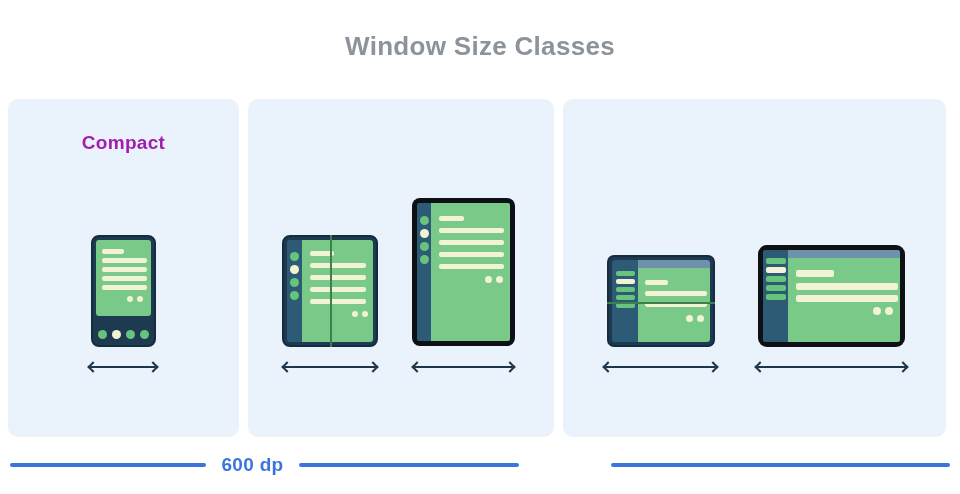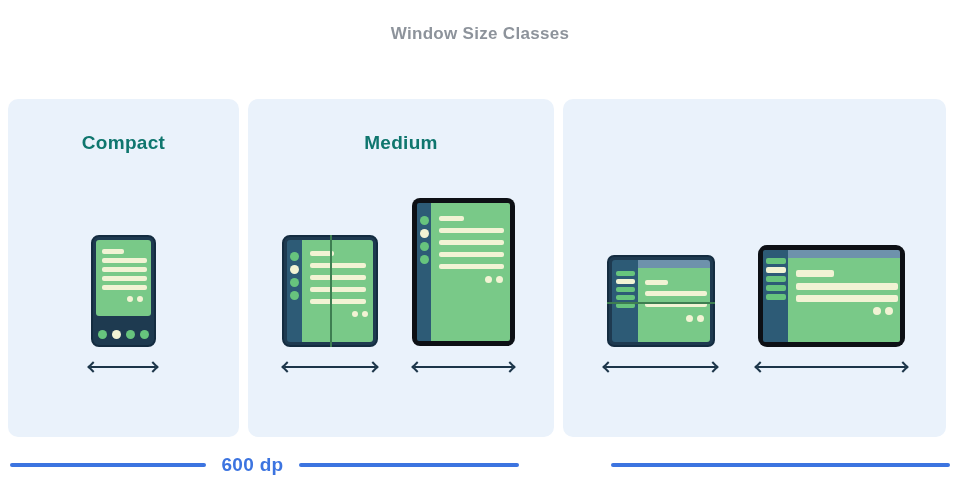--- a/index.html
+++ b/index.html
@@ -3,28 +3,28 @@
 <meta charset="utf-8">
 <style>
   html,body{margin:0;padding:0;background:#fff;}
   .canvas{
     position:relative;width:960px;height:494px;overflow:hidden;background:#fff;
     font-family:"Liberation Sans",sans-serif;
   }
   
   .header{position:absolute;top:24px;left:0;width:100%;text-align:center;}
   .title{font-size:21px;font-weight:700;color:#131313;letter-spacing:.3px;}
-  .subtitle{font-size:17px;font-weight:700;color:var(--subtitle-gray,#8d939b);letter-spacing:.3px;}
+  .subtitle{margin-top:7px;font-size:26px;font-weight:700;color:var(--subtitle-gray,#8d939b);letter-spacing:.3px;}
 
   
   .panel{position:absolute;top:99px;height:338px;background:var(--panel-bg,#eaf2fb);border-radius:10px;}
   .panel-compact{left:8px;width:231px;}
   .panel-medium{left:248px;width:306px;}
   .panel-expanded{left:563px;width:383px;}
-  .panel h2{margin:33px 0 0;text-align:center;font-size:19px;font-weight:700;color:#0f766e;letter-spacing:.3px;}
+  .panel h2{margin:33px 0 0;text-align:center;font-size:19px;font-weight:700;color:#a21caf;letter-spacing:.3px;}
 
   
   .sk-line{background:var(--content-cream,#f2f3d4);border-radius:2px;}
   .dot{border-radius:50%;flex:0 0 auto;}
   .dot.green{background:var(--dot-green,#67c47d);}
   .dot.cream{background:var(--content-cream,#f2f3d4);}
   .dots-row{display:flex;justify-content:flex-end;gap:4px;}
   .rail-bar{border-radius:2px;}
   .rail-bar.green{background:var(--dot-green,#67c47d);}
   .rail-bar.cream{background:var(--content-cream,#f2f3d4);}
@@ -158,21 +158,20 @@
     </div>
 
     <div class="arrow arrow-1">
       <span class="shaft"></span>
       <span class="chev left"></span>
       <span class="chev right"></span>
     </div>
   </section>
 
   <section class="panel panel-medium">
-    <h2>Medium</h2>
 
     <div class="device foldable-open">
       <div class="nav-rail">
         <span class="dot green"></span>
         <span class="dot cream"></span>
         <span class="dot green"></span>
         <span class="dot green"></span>
       </div>
       <div class="screen">
         <div class="sk-line short"></div>

